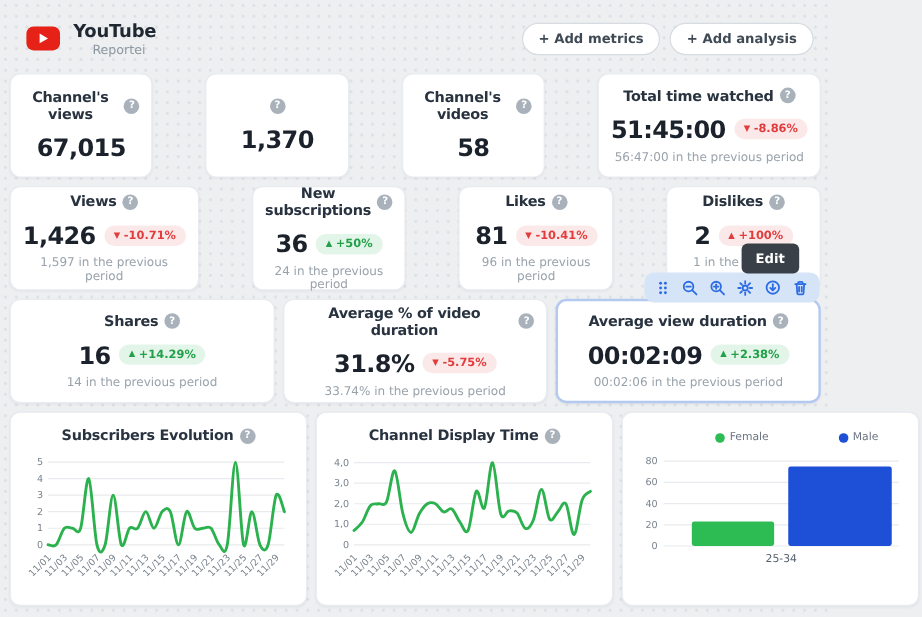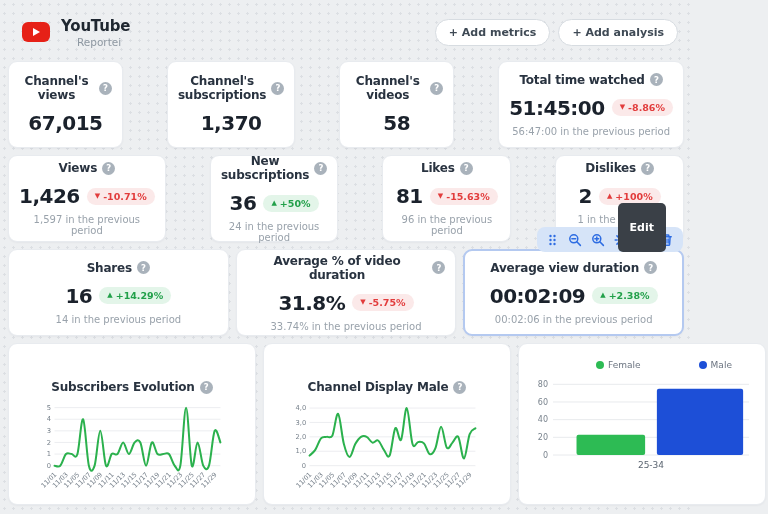--- a/index.html
+++ b/index.html
@@ -50,30 +50,30 @@
   .q-icon::after { content:"?"; }
   .value-row { display:flex; align-items:center; justify-content:flex-start; gap:7px; margin-top:9px; }
   .value { font-size:20px; font-weight:800; color:#1b222c; letter-spacing:-0.5px; }
   .badge { display:inline-flex; align-items:center; gap:3px; font-size:9.5px; font-weight:700; padding:3px 8px; border-radius:10px; }
   .badge .arrow { font-size:7px; line-height:1; }
   .badge.down, .badge.up-bad { background:#fbe9e9; color:#e23c3c; }
   .badge.up { background:#e3f5e9; color:#22a04a; }
   .prev { font-size:10px; color:#99a2ab; margin-top:6px; }
   
   .chart-card { height:162px; justify-content:flex-start; padding-top:12px; }
-  .chart-card .card-title { margin-bottom:4px;margin-top:24px; }
+  .chart-card .card-title { margin-bottom:4px; }
   .chart-card svg { display:block; margin-top:2px; }
   .legend { display:flex; justify-content:center; gap:14px; font-size:9px; color:#6b7480; margin-top:2px; height:14px; align-items:center; }
   .legend-item { display:flex; align-items:center; gap:4px;padding-left:44px; }
   .dot { width:8px; height:8px; border-radius:50%; display:inline-block; }
   
   .edit-tooltip {
     position:absolute; top:203px; right:26px; z-index:6;
     background:#3a4047; color:#fff; font-size:11px; font-weight:600;
-    padding:18px 12px; border-radius:5px;
+    padding:6px 12px; border-radius:5px;
   }
   .widget-toolbar {
     position:absolute; top:227px; right:9px; z-index:5;
     background:#d6e4f8; border-radius:8px; padding:4px 9px;
     display:flex; align-items:center; gap:9px; height:25px;
   }
   .tb-btn { background:none; border:none; padding:0; cursor:pointer; display:flex; align-items:center; }
   .tb-btn svg { stroke:#2d6ce2; fill:none; stroke-width:1.5; stroke-linecap:round; stroke-linejoin:round; }
   .tb-btn svg .fill { fill:#2d6ce2; stroke:none; }
 </style>
@@ -101,21 +101,20 @@
       <div class="card-title">
         <span>Channel's views</span>
         <span class="q-icon"></span>
       </div>
       <div class="value-row">
           <span class="value">67,015</span>
         </div>
     </div>
     <div class="card">
       <div class="card-title">
-        <span>Channel's subscriptions</span>
         <span class="q-icon"></span>
       </div>
       <div class="value-row">
           <span class="value">1,370</span>
         </div>
     </div>
     <div class="card">
       <div class="card-title">
         <span>Channel's videos</span>
         <span class="q-icon"></span>
@@ -171,21 +170,21 @@
     </div>
     <div class="card">
       <div class="card-title">
         <span>Likes</span>
         <span class="q-icon"></span>
       </div>
       <div class="value-row">
         <span class="value">81</span>
         <span class="badge down">
           <span class="arrow">▼</span>
-          <span>-15.63%</span>
+          <span>-10.41%</span>
         </span>
       </div>
       <div class="prev">96 in the previous period</div>
     </div>
     <div class="card">
       <div class="card-title">
         <span>Dislikes</span>
         <span class="q-icon"></span>
       </div>
       <div class="value-row">
@@ -276,21 +275,21 @@
           <text x="159.86206896551724" y="89" text-anchor="end" font-size="7.8" fill="#79838d" transform="rotate(-45 159.86206896551724 89)">11/21</text>
           <text x="173.44827586206895" y="89" text-anchor="end" font-size="7.8" fill="#79838d" transform="rotate(-45 173.44827586206895 89)">11/23</text>
           <text x="187.0344827586207" y="89" text-anchor="end" font-size="7.8" fill="#79838d" transform="rotate(-45 187.0344827586207 89)">11/25</text>
           <text x="200.6206896551724" y="89" text-anchor="end" font-size="7.8" fill="#79838d" transform="rotate(-45 200.6206896551724 89)">11/27</text>
           <text x="214.20689655172413" y="89" text-anchor="end" font-size="7.8" fill="#79838d" transform="rotate(-45 214.20689655172413 89)">11/29</text>
           <path d="M21,78C22.1,78.0,25.5,80.3,27.8,78.0C30.1,75.7,32.3,66.5,34.6,64.2C36.9,61.9,39.1,64.2,41.4,64.2C43.6,64.2,45.9,71.1,48.2,64.2C50.4,57.3,52.7,20.6,55.0,22.9C57.2,25.2,59.5,68.8,61.8,78.0C64.0,87.2,66.3,84.9,68.6,78.0C70.8,71.1,73.1,36.6,75.3,36.6C77.6,36.6,79.9,73.4,82.1,78.0C84.4,82.6,86.7,66.5,88.9,64.2C91.2,61.9,93.5,66.5,95.7,64.2C98.0,61.9,100.3,50.4,102.5,50.4C104.8,50.4,107.0,64.2,109.3,64.2C111.6,64.2,113.8,52.7,116.1,50.4C118.4,48.1,120.6,45.8,122.9,50.4C125.2,55.0,127.4,78.0,129.7,78.0C132.0,78.0,134.2,52.7,136.5,50.4C138.7,48.1,141.0,61.9,143.3,64.2C145.5,66.5,147.8,64.2,150.1,64.2C152.3,64.2,154.6,61.9,156.9,64.2C159.1,66.5,161.4,75.7,163.7,78.0C165.9,80.3,168.2,89.5,170.4,78.0C172.7,66.5,175.0,9.1,177.2,9.1C179.5,9.1,181.8,71.1,184.0,78.0C186.3,84.9,188.6,50.4,190.8,50.4C193.1,50.4,195.4,73.4,197.6,78.0C199.9,82.6,202.1,84.9,204.4,78.0C206.7,71.1,208.9,41.2,211.2,36.6C213.5,32.0,216.9,48.1,218.0,50.4" fill="none" stroke="#2bb14d" stroke-width="2.4" stroke-linecap="round"></path>
         </svg>
     </div>
     <div class="card chart-card">
       <div class="card-title">
-        <span>Channel Display Male</span>
+        <span>Channel Display Time</span>
         <span class="q-icon"></span>
       </div>
       <svg id="chart-1" width="226" height="114" viewBox="0 0 226 114">
           <line x1="21" y1="78" x2="218" y2="78" stroke="#e8eaed" stroke-width="1"></line>
           <text x="17" y="80.6" text-anchor="end" font-size="8" fill="#79838d">0</text>
           <line x1="21" y1="60.89156626506024" x2="218" y2="60.89156626506024" stroke="#e8eaed" stroke-width="1"></line>
           <text x="17" y="63.49156626506024" text-anchor="end" font-size="8" fill="#79838d">1,0</text>
           <line x1="21" y1="43.78313253012048" x2="218" y2="43.78313253012048" stroke="#e8eaed" stroke-width="1"></line>
           <text x="17" y="46.383132530120484" text-anchor="end" font-size="8" fill="#79838d">2,0</text>
           <line x1="21" y1="26.67469879518073" x2="218" y2="26.67469879518073" stroke="#e8eaed" stroke-width="1"></line>

